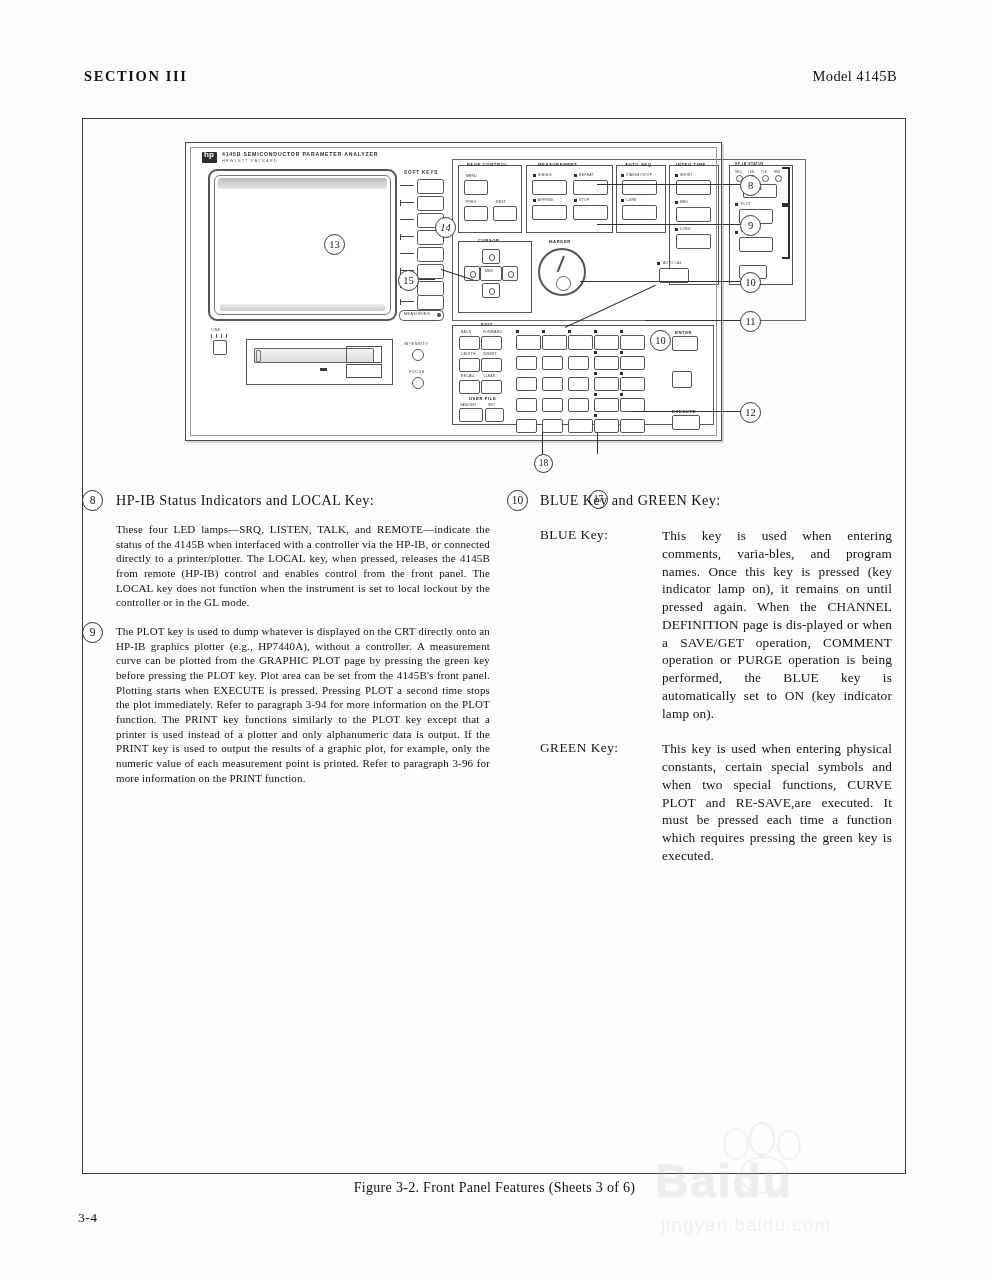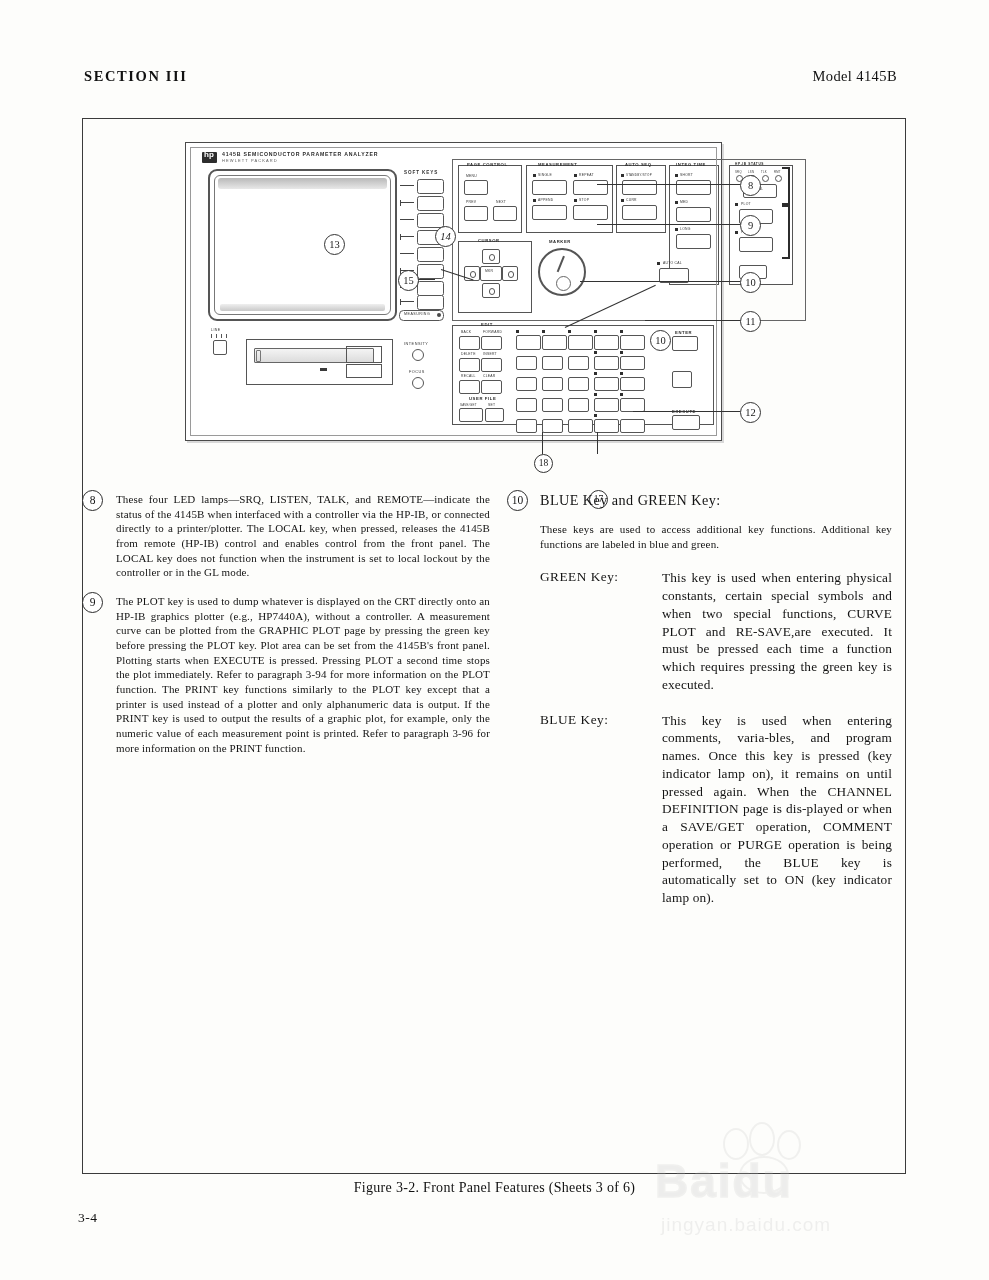--- a/index.html
+++ b/index.html
@@ -401,54 +401,54 @@
     <div class="lead leadv" style="left:412px;top:290px;height:22px;"></div>
     <div class="leaddiag" style="left:256px;top:127px;width:34px;transform:rotate(18deg);"></div>
     <div class="lead leadh" style="left:232px;top:137px;width:18px;"></div>
 
     <div class="callout" style="left:555px;top:33px;">8</div>
     <div class="callout" style="left:555px;top:73px;">9</div>
     <div class="callout" style="left:555px;top:130px;">10</div>
     <div class="callout" style="left:555px;top:169px;">11</div>
     <div class="callout" style="left:555px;top:260px;">12</div>
     <div class="callout" style="left:139px;top:92px;">13</div>
-    <div class="callout" style="left:250px;top:84px;font-style:italic;">14</div>
+    <div class="callout" style="left:250px;top:75px;font-style:italic;">14</div>
     <div class="callout" style="left:213px;top:128px;">15</div>
     <div class="callout" style="left:465px;top:188px;">10</div>
     <div class="callout sm" style="left:404px;top:312px;margin-top:36px;">17</div>
     <div class="callout sm" style="left:349px;top:312px;">18</div>
   </div>
 
   <div class="coltext colL" style="top:492px;">
 
     <div style="position:relative;">
       <div class="itemnum" style="left:-34px;top:-2px;">8</div>
+      <p class="itemtitle">HP-IB Status Indicators and LOCAL Key:</p>
       <p class="para">These four LED lamps—SRQ, LISTEN, TALK, and REMOTE—indicate the status of the 4145B when interfaced with a controller via the HP-IB, or connected directly to a printer/plotter. The LOCAL key, when pressed, releases the 4145B from remote (HP-IB) control and enables control from the front panel. The LOCAL key does not function when the instrument is set to local lockout by the controller or in the GL mode.</p>
     </div>
 
     <div style="position:relative;margin-top:14px;">
       <div class="itemnum" style="left:-34px;top:-2px;">9</div>
       <p class="para last">The PLOT key is used to dump whatever is displayed on the CRT directly onto an HP-IB graphics plotter (e.g., HP7440A), without a controller. A measurement curve can be plotted from the GRAPHIC PLOT page by pressing the green key before pressing the PLOT key. Plot area can be set from the 4145B's front panel. Plotting starts when EXECUTE is pressed. Pressing PLOT a second time stops the plot immediately. Refer to paragraph 3-94 for more information on the PLOT function. The PRINT key functions similarly to the PLOT key except that a printer is used instead of a plotter and only alphanumeric data is output. If the PRINT key is used to output the results of a graphic plot, for example, only the numeric value of each measurement point is printed. Refer to paragraph 3-96 for more information on the PRINT function.</p>
     </div>
   </div>
 
   <div class="coltext colR" style="top:492px;">
     <div style="position:relative;">
       <div class="itemnum" style="left:-33px;top:-2px;">10</div>
       <p class="itemtitle">BLUE  Key and  GREEN  Key:</p>
-      <p class="para">These keys are used to access additional key functions. Additional key functions are labeled in blue and green.</p>
+
+      <div class="subblock" style="margin-top:18px;">
+        <div class="sublabel">BLUE Key:</div>
+        <div class="subbody">This key is used when entering comments, varia-bles, and program names. Once this key is pressed (key indicator lamp on), it remains on until pressed again. When the CHANNEL DEFINITION page is dis-played or when a SAVE/GET operation, COMMENT operation or PURGE operation is being performed, the BLUE key is automatically set to ON (key indicator lamp on).</div>
+      </div>
 
       <div class="subblock" style="margin-top:18px;">
         <div class="sublabel">GREEN Key:</div>
         <div class="subbody">This key is used when entering physical constants, certain special symbols and when two special functions, CURVE PLOT and RE-SAVE,are executed. It must be pressed each time a function which requires pressing the green key is executed.</div>
-      </div>
-
-      <div class="subblock" style="margin-top:18px;">
-        <div class="sublabel">BLUE Key:</div>
-        <div class="subbody">This key is used when entering comments, varia-bles, and program names. Once this key is pressed (key indicator lamp on), it remains on until pressed again. When the CHANNEL DEFINITION page is dis-played or when a SAVE/GET operation, COMMENT operation or PURGE operation is being performed, the BLUE key is automatically set to ON (key indicator lamp on).</div>
       </div>
     </div>
   </div>
 
   <div class="caption">Figure 3-2.  Front Panel Features (Sheets 3 of 6)</div>
   <div class="folio">3-4</div>
 
   <div class="wm">
     <div class="paws">
       <i style="left:0;top:6px;width:22px;height:28px;"></i>

